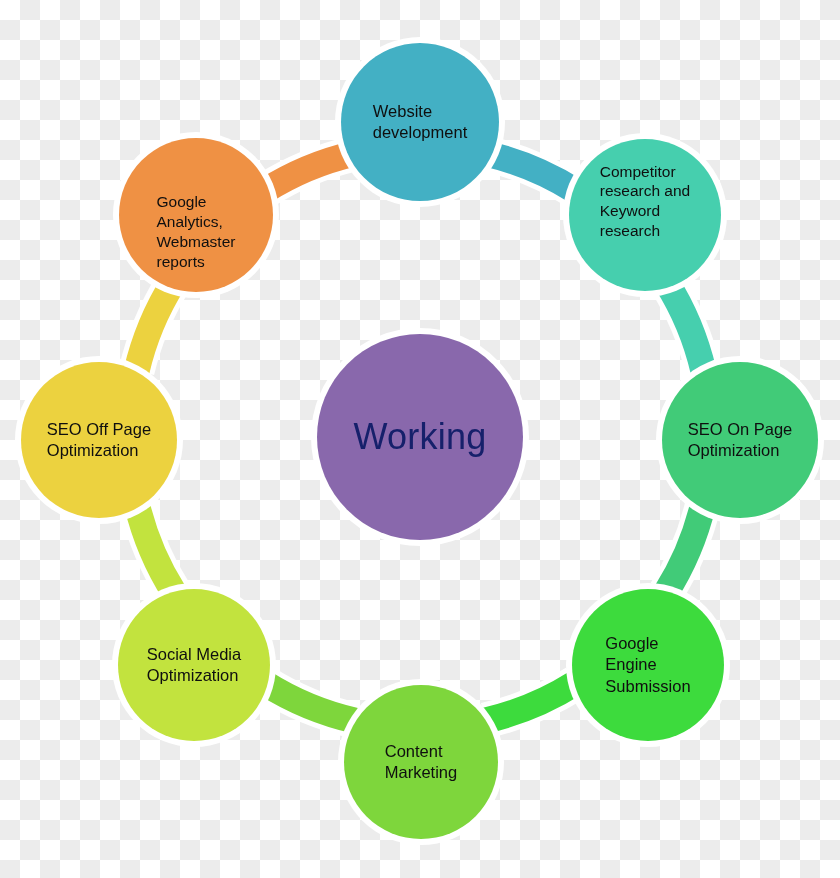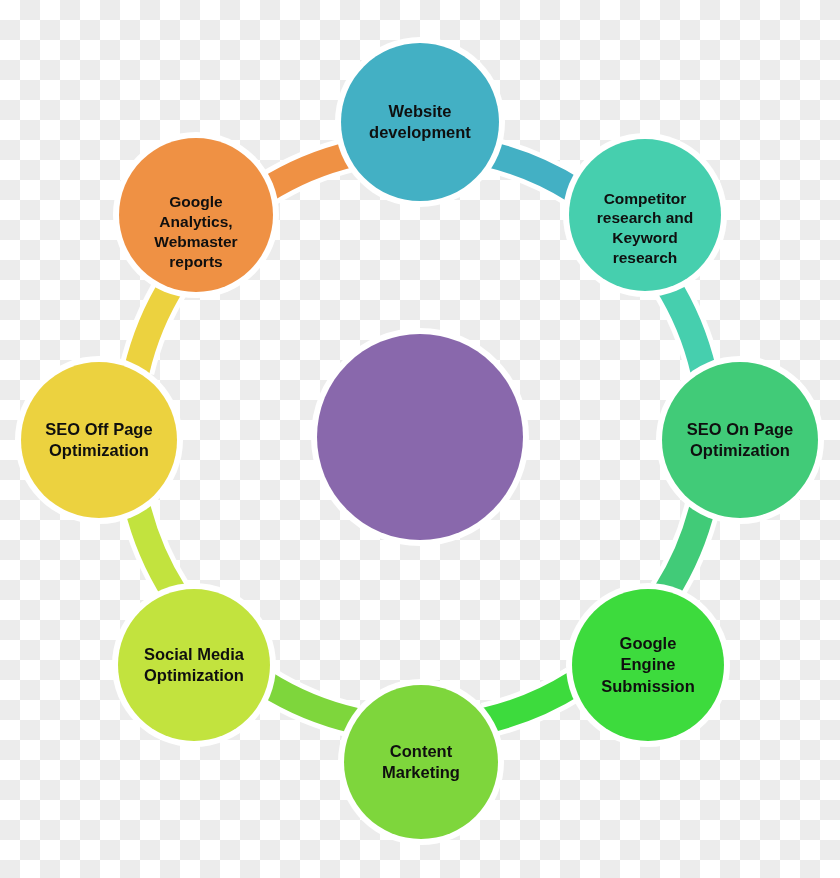--- a/index.html
+++ b/index.html
@@ -30,22 +30,22 @@
     left: 0;
     top: 0;
     width: 840px;
     height: 878px;
   }
   .node-label {
     position: absolute;
     display: flex;
     align-items: center;
     justify-content: center;
-    text-align: center;
-    font-weight: bold;
+    text-align: left;
+    font-weight: normal;
     color: #0f0f0f;
     line-height: 1.28;
     pointer-events: none;
     user-select: none;
   }
   .node-label.center {
     color: #16206b;
     font-size: 36px;
     line-height: 1.33;
     letter-spacing: 0.2px;
@@ -101,21 +101,21 @@
         <circle cx="420" cy="437" r="103" fill="#8968ac"></circle>
       </g>
   </svg>
   <div id="labels">
       <div class="node-label small" style="left: 342.975px; top: 46.95px; width: 154.05px; height: 150.1px; color: rgb(15, 15, 15);">
         <div>
           <div>Website</div>
           <div>development</div>
         </div>
       </div>
-      <div class="node-label tiny" style="left: 570.9px; top: 156px; width: 148.2px; height: 144.4px; color: rgb(15, 15, 15);">
+      <div class="node-label tiny" style="left: 570.9px; top: 129px; width: 148.2px; height: 144.4px; color: rgb(15, 15, 15);">
         <div>
           <div>Competitor</div>
           <div>research and</div>
           <div>Keyword</div>
           <div>research</div>
         </div>
       </div>
       <div class="node-label small" style="left: 663.95px; top: 365.9px; width: 152.1px; height: 148.2px; color: rgb(15, 15, 15);">
         <div>
           <div>SEO On Page</div>
@@ -150,16 +150,17 @@
       <div class="node-label tiny" style="left: 120.925px; top: 159px; width: 150.15px; height: 146.3px; color: rgb(15, 15, 15);">
         <div>
           <div>Google</div>
           <div>Analytics,</div>
           <div>Webmaster</div>
           <div>reports</div>
         </div>
       </div>
       <div class="node-label center" style="left: 324.725px; top: 349.45px; width: 190.55px; height: 175.1px; color: rgb(22, 32, 107);">
         <div>
+          <div>Working</div>
         </div>
       </div>
     </div>
 </div>
 
 </body></html>

